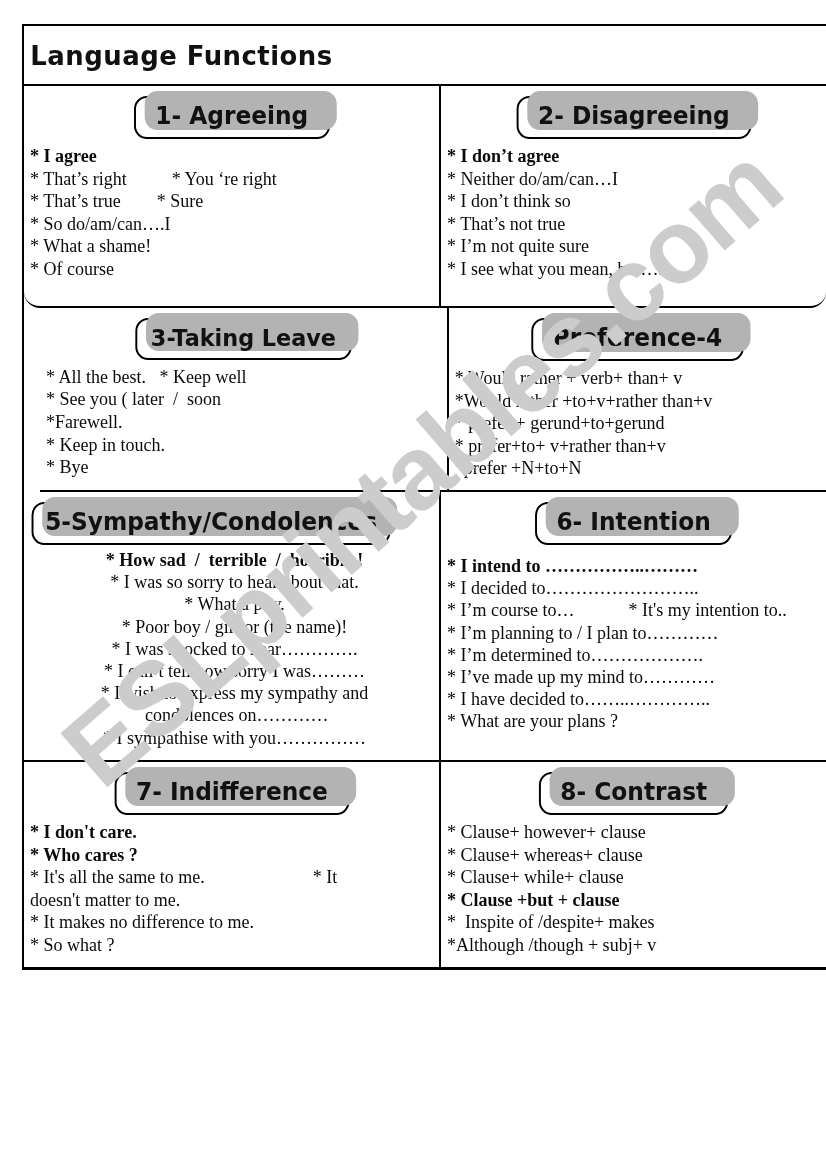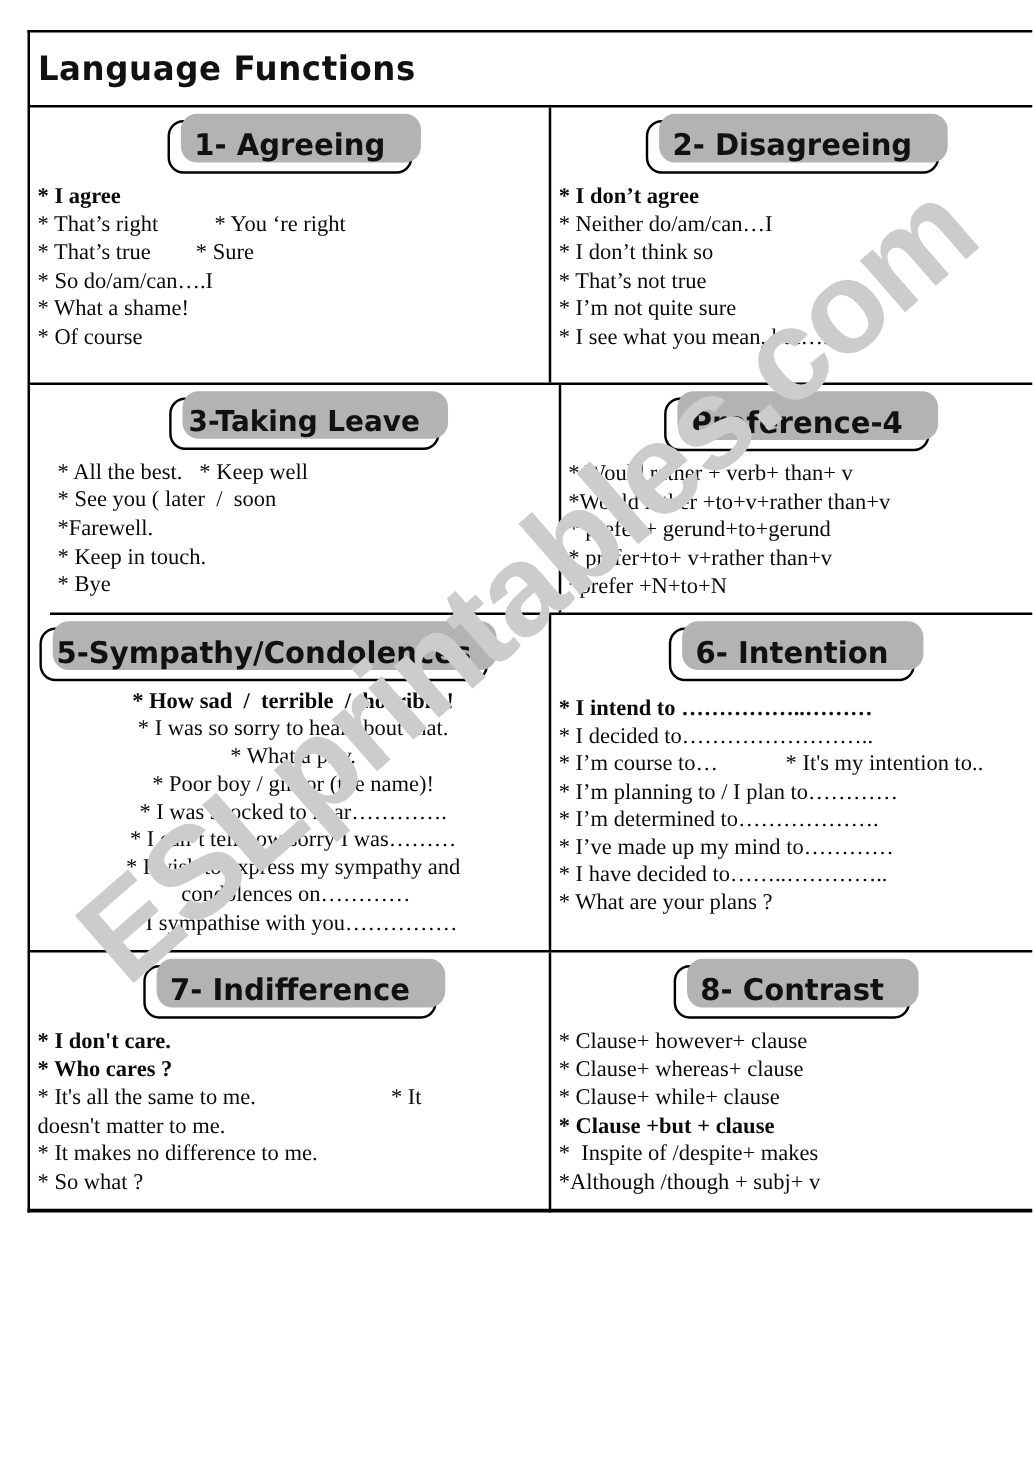--- a/index.html
+++ b/index.html
@@ -83,21 +83,21 @@
   .cell {
     box-sizing: border-box;
     padding: 0;
     position: relative;
     overflow: hidden;
   }
   .cell.left  { width: 418px; border-right: 2px solid #000; }
   .cell.right { width: 386px; }
 
   
-  .row-1 { height: 222px; }
+  .row-1 { height: 222px; border-radius: 16px; }
   .row-2 { height: 184px; margin-left: 16px; }
   .row-3 { height: 270px; }
   .row-4 { height: 208px; }
 
   
   .badge-wrap {
     position: relative;
     display: flex;
     padding-top: 10px;
   }

